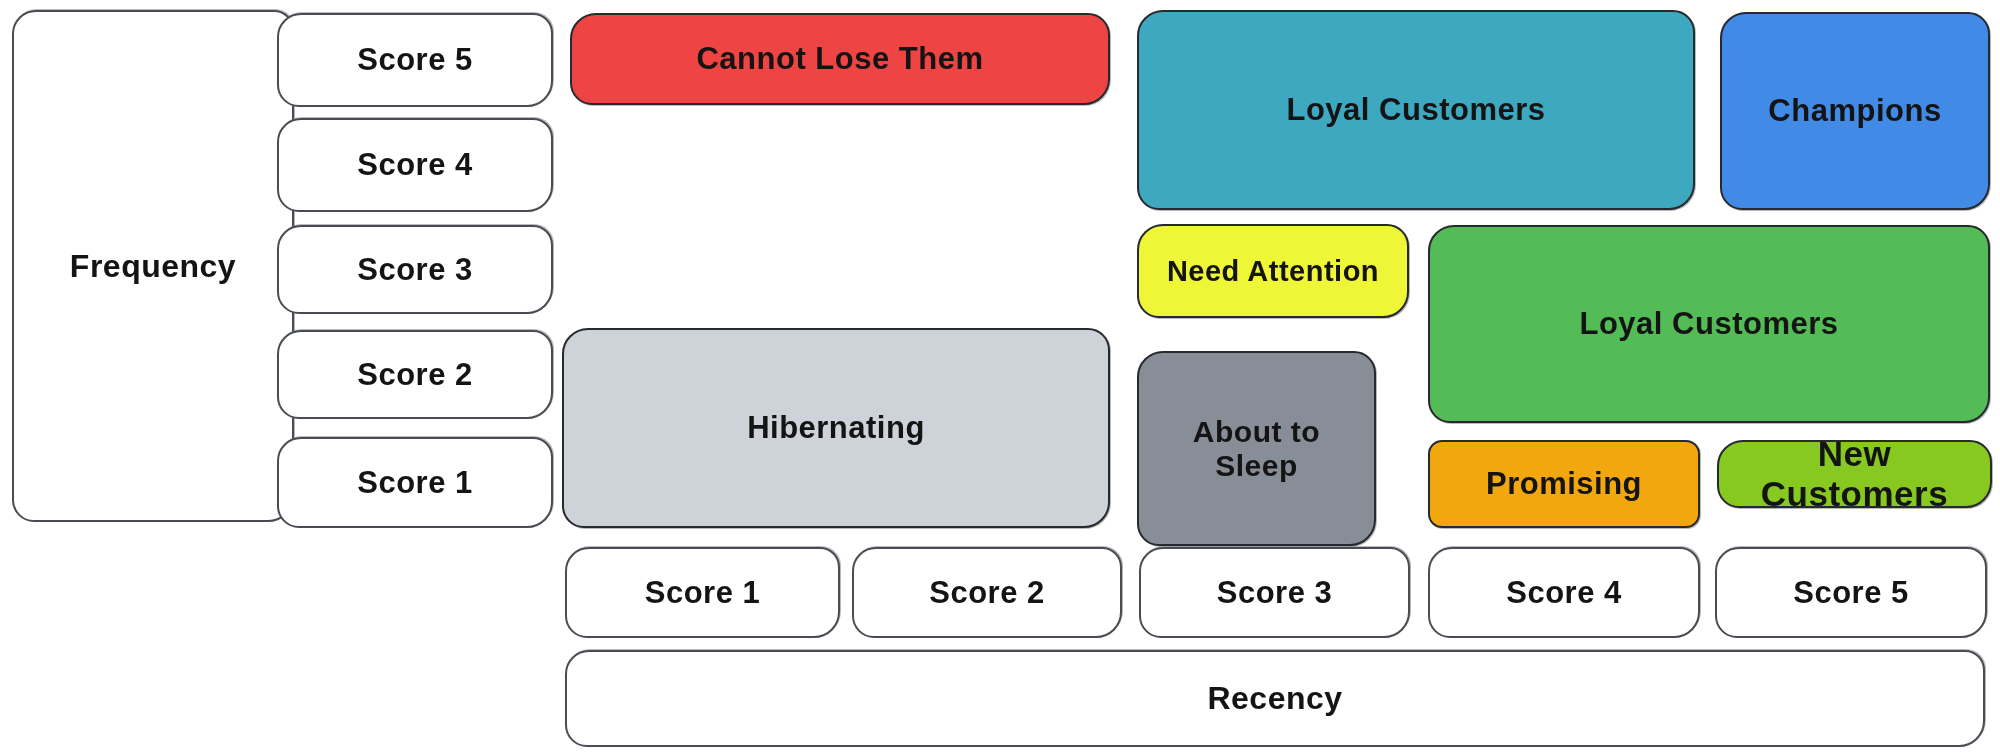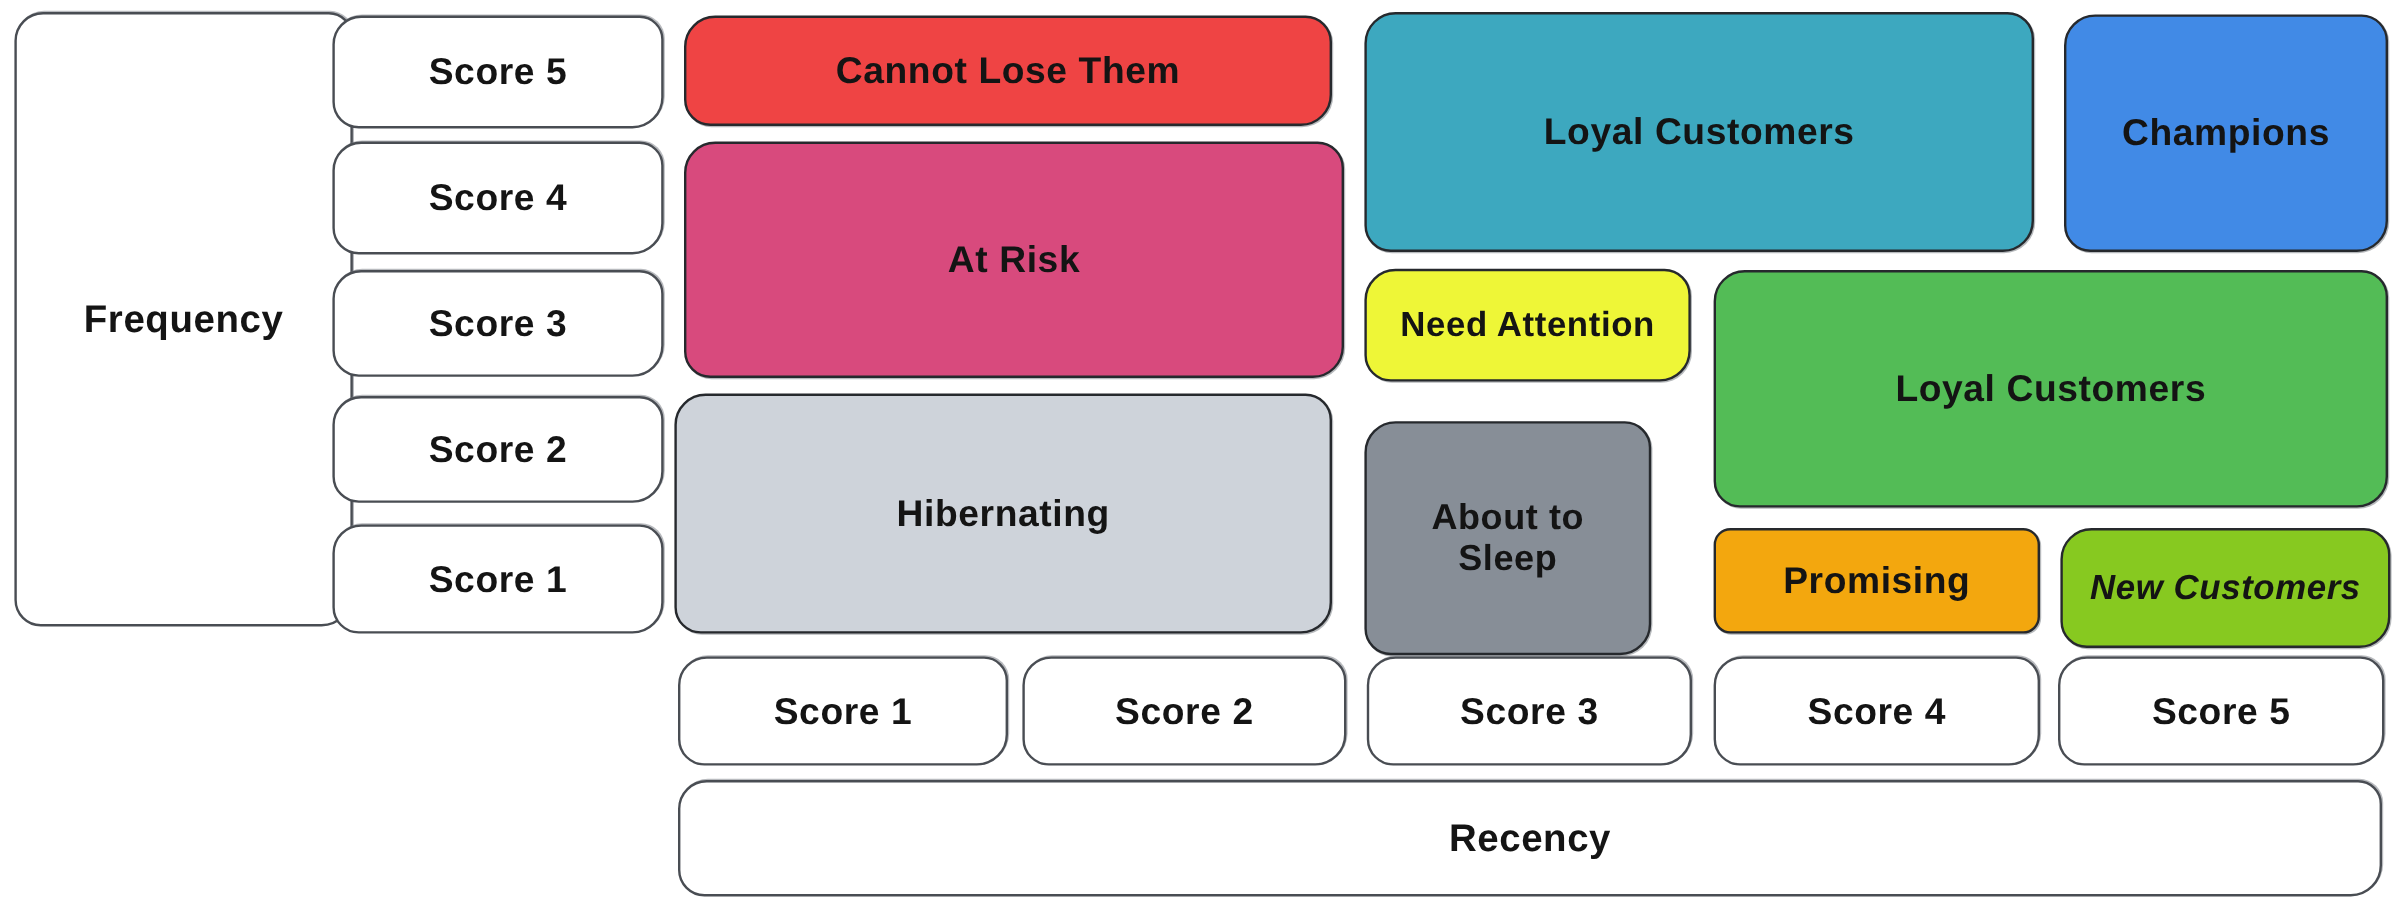--- a/index.html
+++ b/index.html
@@ -59,21 +59,21 @@
   
   .seg-cannot       { left: 570px;  top: 13px;  width: 540px; height: 92px; }
   .seg-atrisk       { left: 570px;  top: 118px; width: 550px; height: 197px; }
   .seg-hibernating  { left: 562px;  top: 328px; width: 548px; height: 200px; }
   .seg-loyal-teal   { left: 1137px; top: 10px;  width: 558px; height: 200px; }
   .seg-champions    { left: 1720px; top: 12px;  width: 270px; height: 198px; }
   .seg-need         { left: 1137px; top: 224px; width: 272px; height: 94px; font-size: 29px; }
   .seg-loyal-green  { left: 1428px; top: 225px; width: 562px; height: 198px; }
   .seg-sleep        { left: 1137px; top: 351px; width: 239px; height: 195px; font-size: 30px; justify-content: flex-end; }
   .seg-promising    { left: 1428px; top: 440px; width: 272px; height: 88px; }
-  .seg-new          { left: 1717px; top: 440px; width: 275px; height: 100px; font-size: 29px; font-style: italic; }
+  .seg-new          { left: 1717px; top: 440px; width: 275px; height: 68px; font-size: 35px; }
 </style>
 </head>
 <body>
 
 <div class="canvas">
 
   <div class="box wbox freq-axis">
     <span>Frequency</span>
   </div>
   <div class="box wbox fs fs5">
@@ -87,23 +87,20 @@
   </div>
   <div class="box wbox fs fs2">
     <span>Score 2</span>
   </div>
   <div class="box wbox fs fs1">
     <span>Score 1</span>
   </div>
 
   <div class="box seg seg-cannot" style="background-color: #ef4444;">
     <span>Cannot Lose Them</span>
-  </div>
-  <div class="box seg seg-atrisk" style="background-color: rgb(216, 74, 125);">
-    <span>At Risk</span>
   </div>
   <div class="box seg seg-hibernating" style="background-color: rgb(206, 211, 218);">
     <span>Hibernating</span>
   </div>
   <div class="box seg seg-loyal-teal" style="background-color: rgb(61, 168, 191);">
     <span>Loyal Customers</span>
   </div>
   <div class="box seg seg-champions" style="background-color: rgb(65, 138, 230);">
     <span>Champions</span>
   </div>

